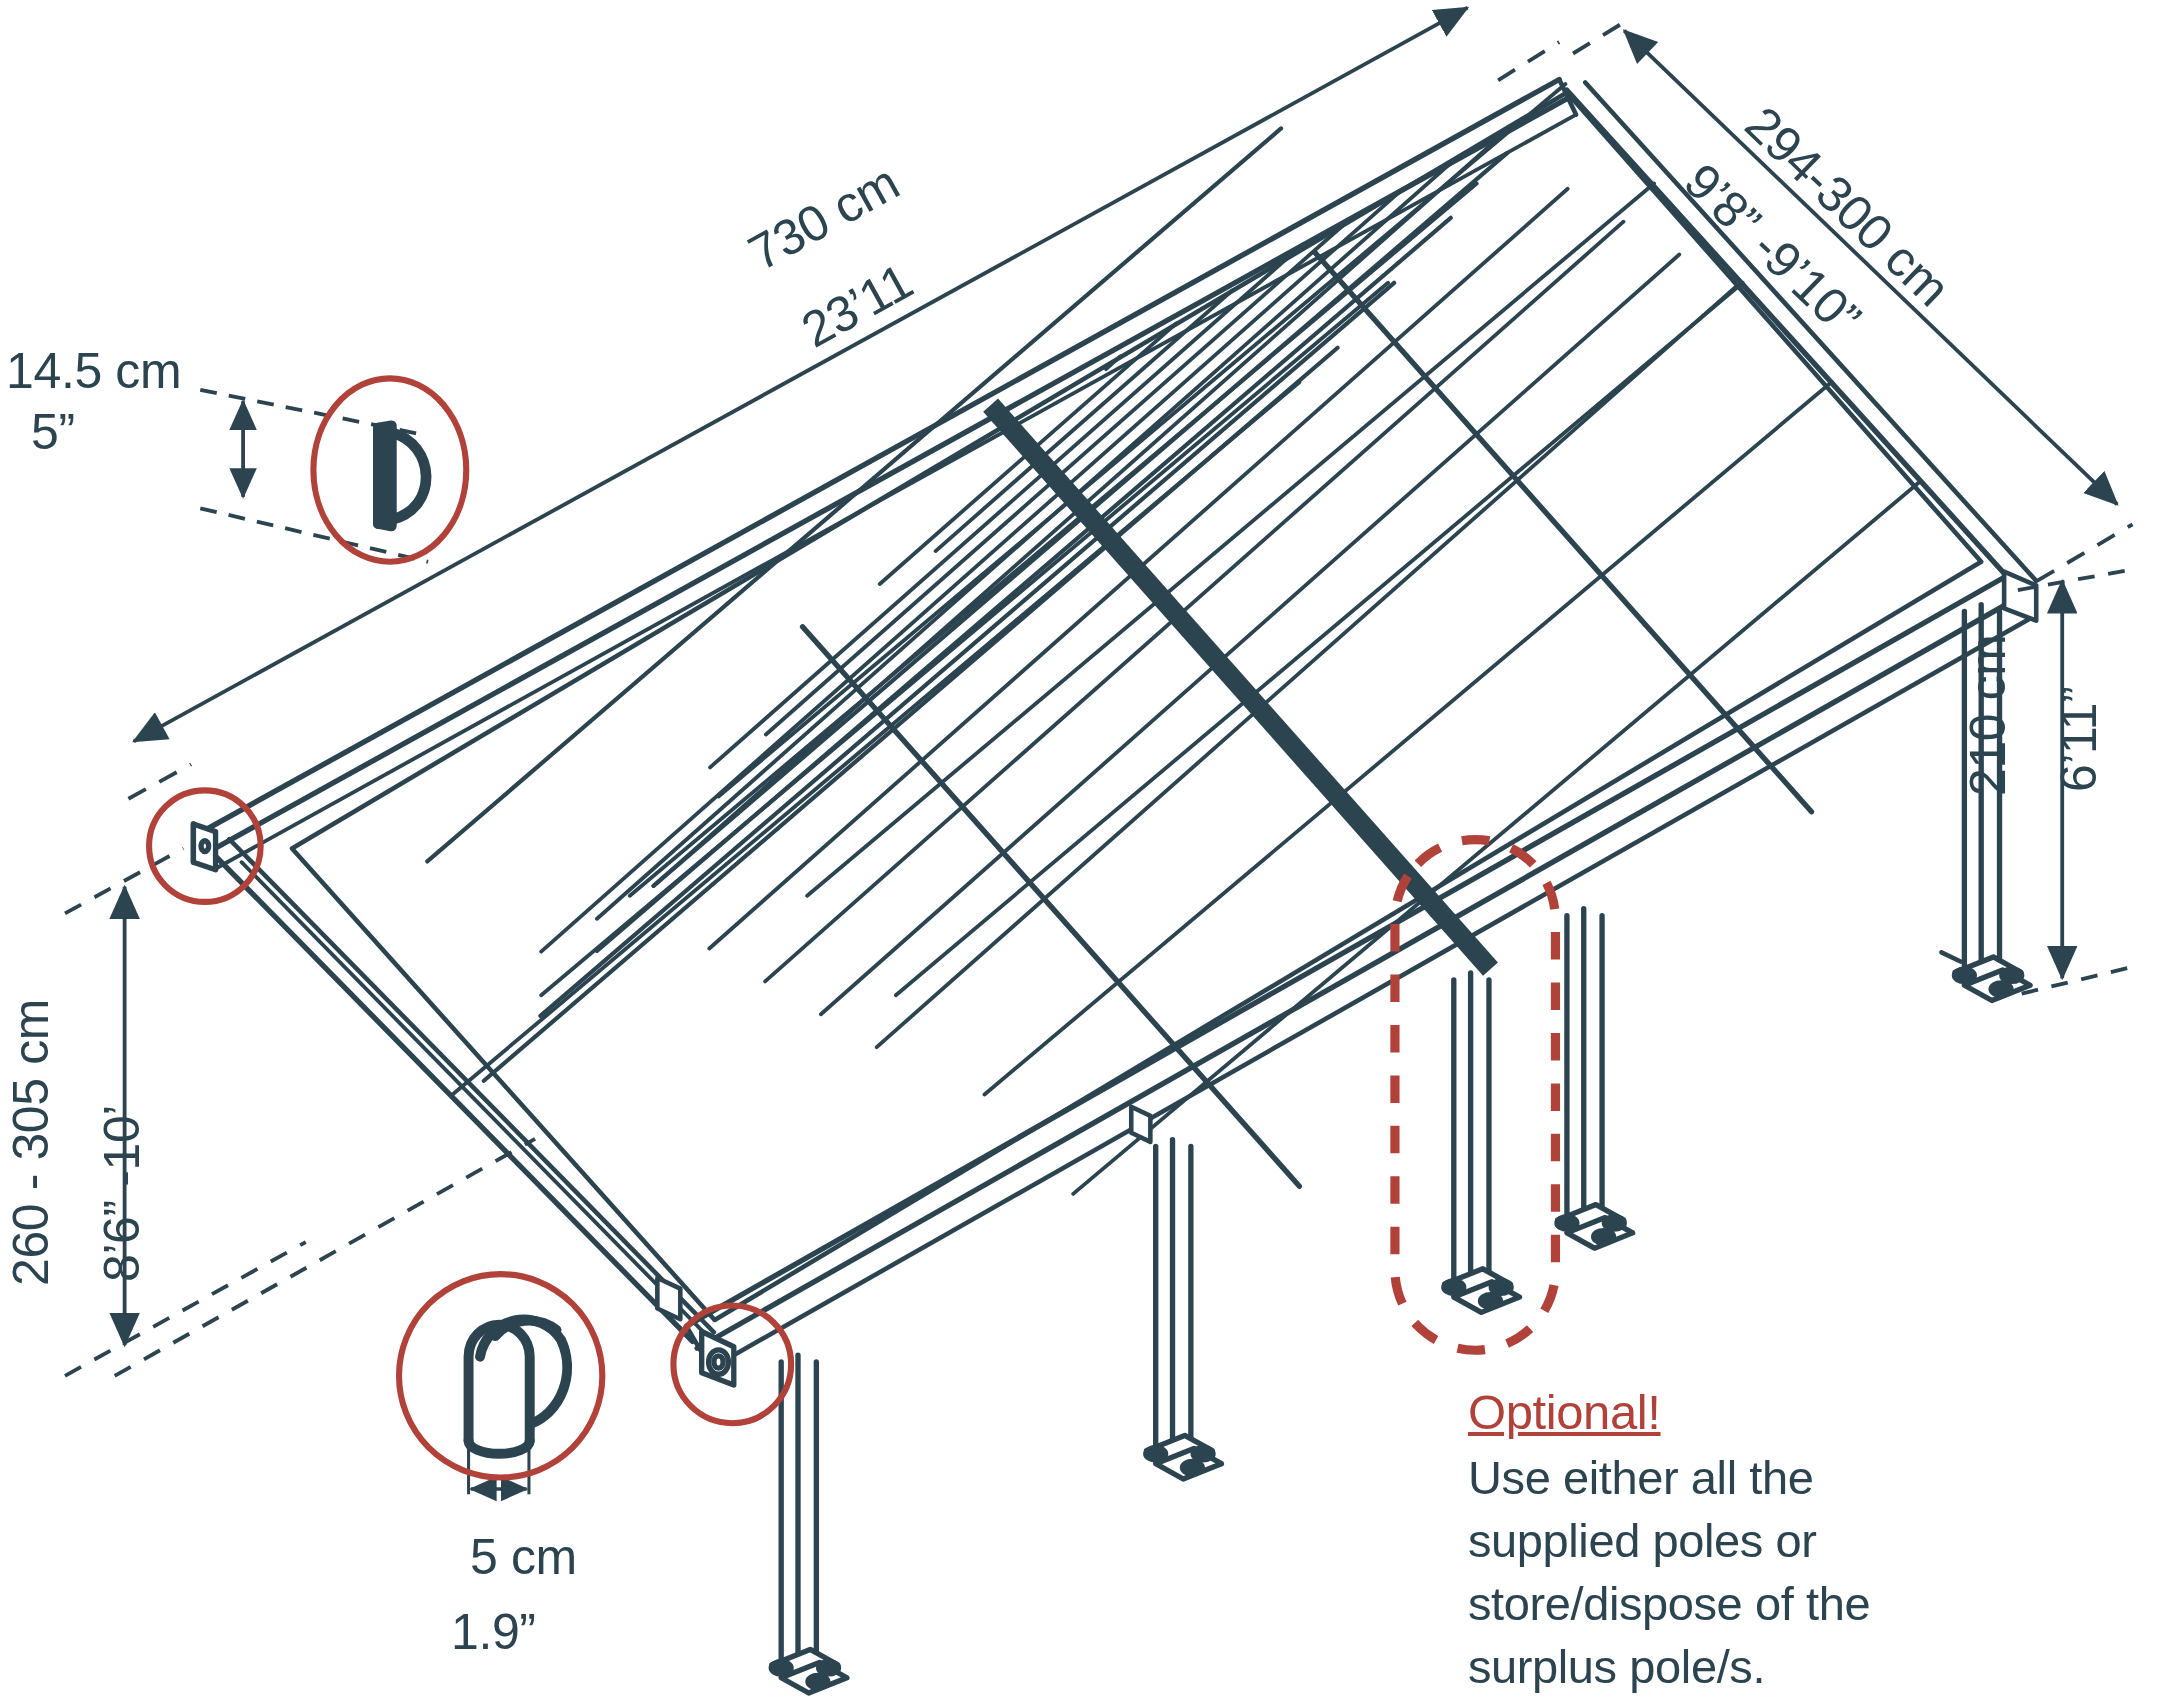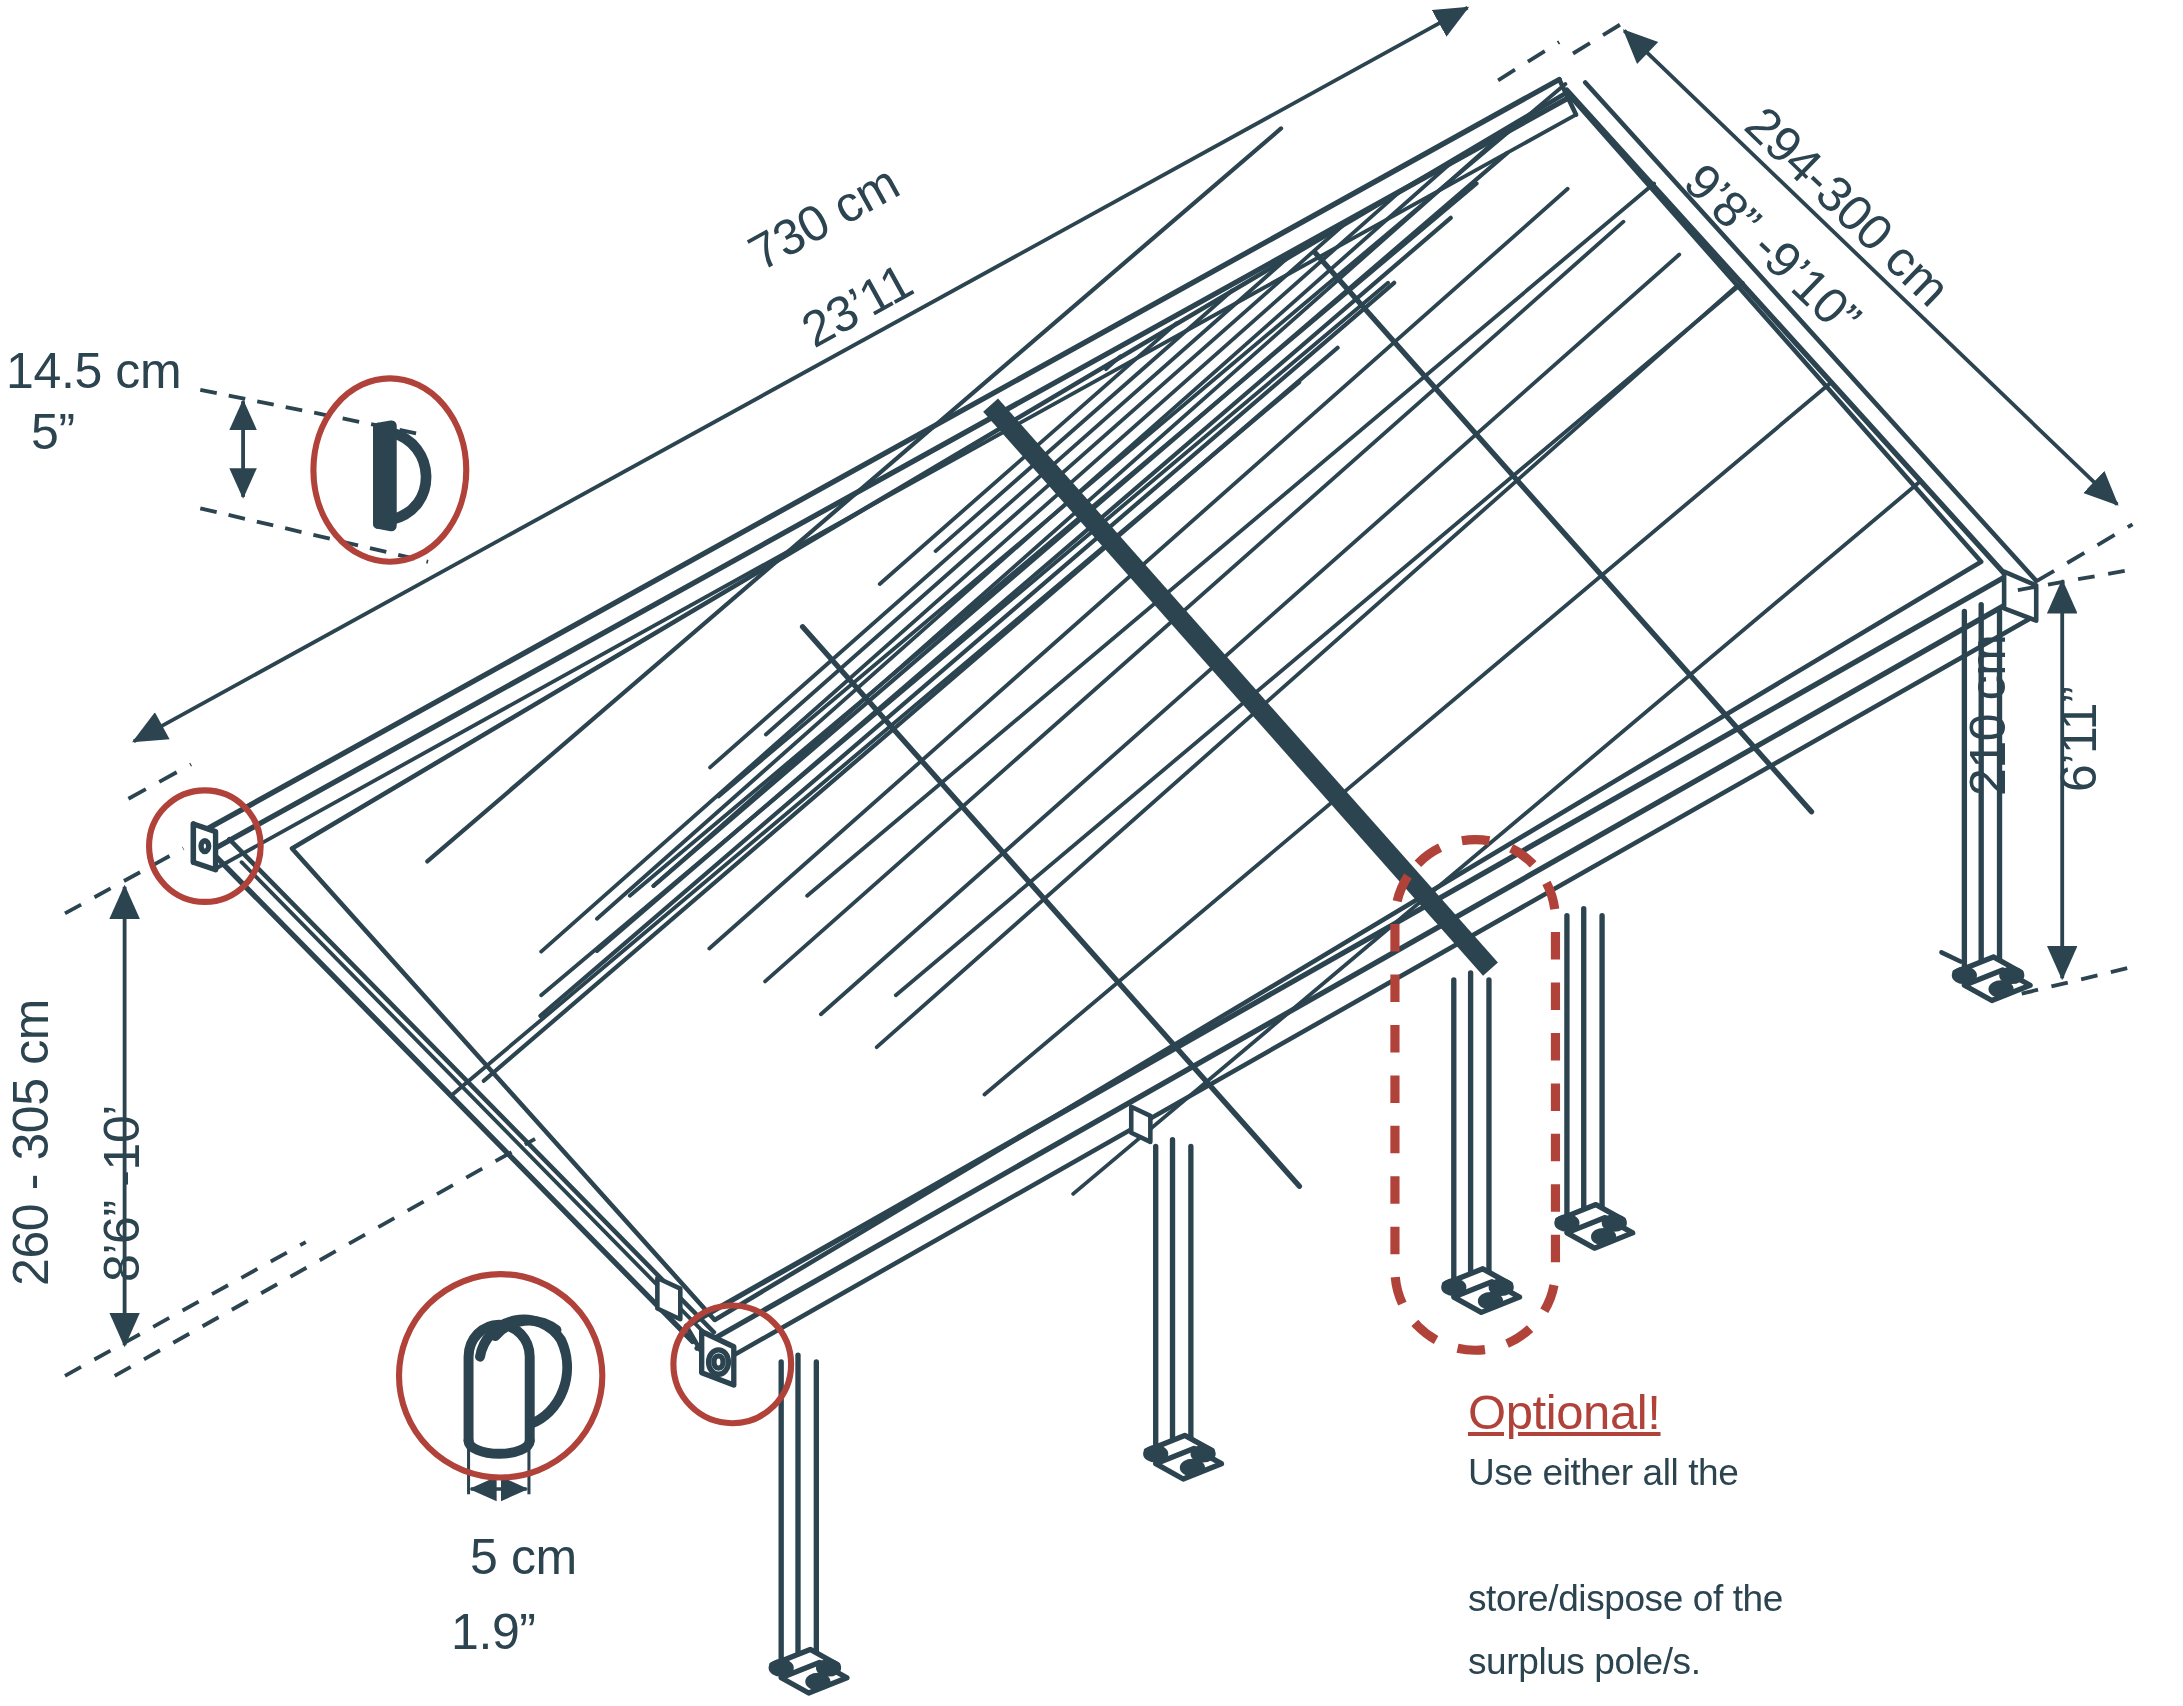--- a/index.html
+++ b/index.html
@@ -31,21 +31,21 @@
   .lbl {
     position: absolute;
     color: #2b4450;
     font-family: "Liberation Sans", sans-serif;
     white-space: pre;
     line-height: 1.12;
     letter-spacing: -0.4px;
   }
   .lbl-red { color: #b0423a; }
   .dim-big { font-size: 50px; }
-  .note { font-size: 37px; }
+  .note { font-size: 47px; }
   .note-title { font-size: 49px; text-decoration: underline; }
 </style>
 </head>
 <body>
 
 <div id="stage">
 
   <svg class="diagram" viewBox="0 0 2856 2232" xmlns="http://www.w3.org/2000/svg">
     <defs>
       <marker id="arrHead" markerWidth="10" markerHeight="10" refX="8.5" refY="4" orient="auto" markerUnits="strokeWidth">
@@ -311,17 +311,18 @@
   <div class="lbl dim-big" style="left:2079px; top:764px; transform: rotate(-90deg); transform-origin: left center;">6’11”</div>
 
   <div class="lbl dim-big" style="left:31px; top:1258px; transform: rotate(-90deg); transform-origin: left center;">260 - 305 cm</div>
   <div class="lbl dim-big" style="left:122px; top:1254px; transform: rotate(-90deg); transform-origin: left center;">8’6” -10’</div>
 
   <div class="lbl dim-big" style="left:438px; top:1529px;margin-left:32px;">5 cm</div>
   <div class="lbl dim-big" style="left:451px; top:1604px;">1.9”</div>
 
   <div class="lbl note-title lbl-red" style="left:1468px; top:1385px;">Optional!</div>
   <div class="lbl note" style="left:1468px; top:1452px;">Use either all the</div>
+  <div class="lbl note" style="left:1468px; top:1515px;">supplied poles or</div>
   <div class="lbl note" style="left:1468px; top:1578px;">store/dispose of the</div>
   <div class="lbl note" style="left:1468px; top:1641px;">surplus pole/s.</div>
 
 </div>
 
 
 </body></html>

